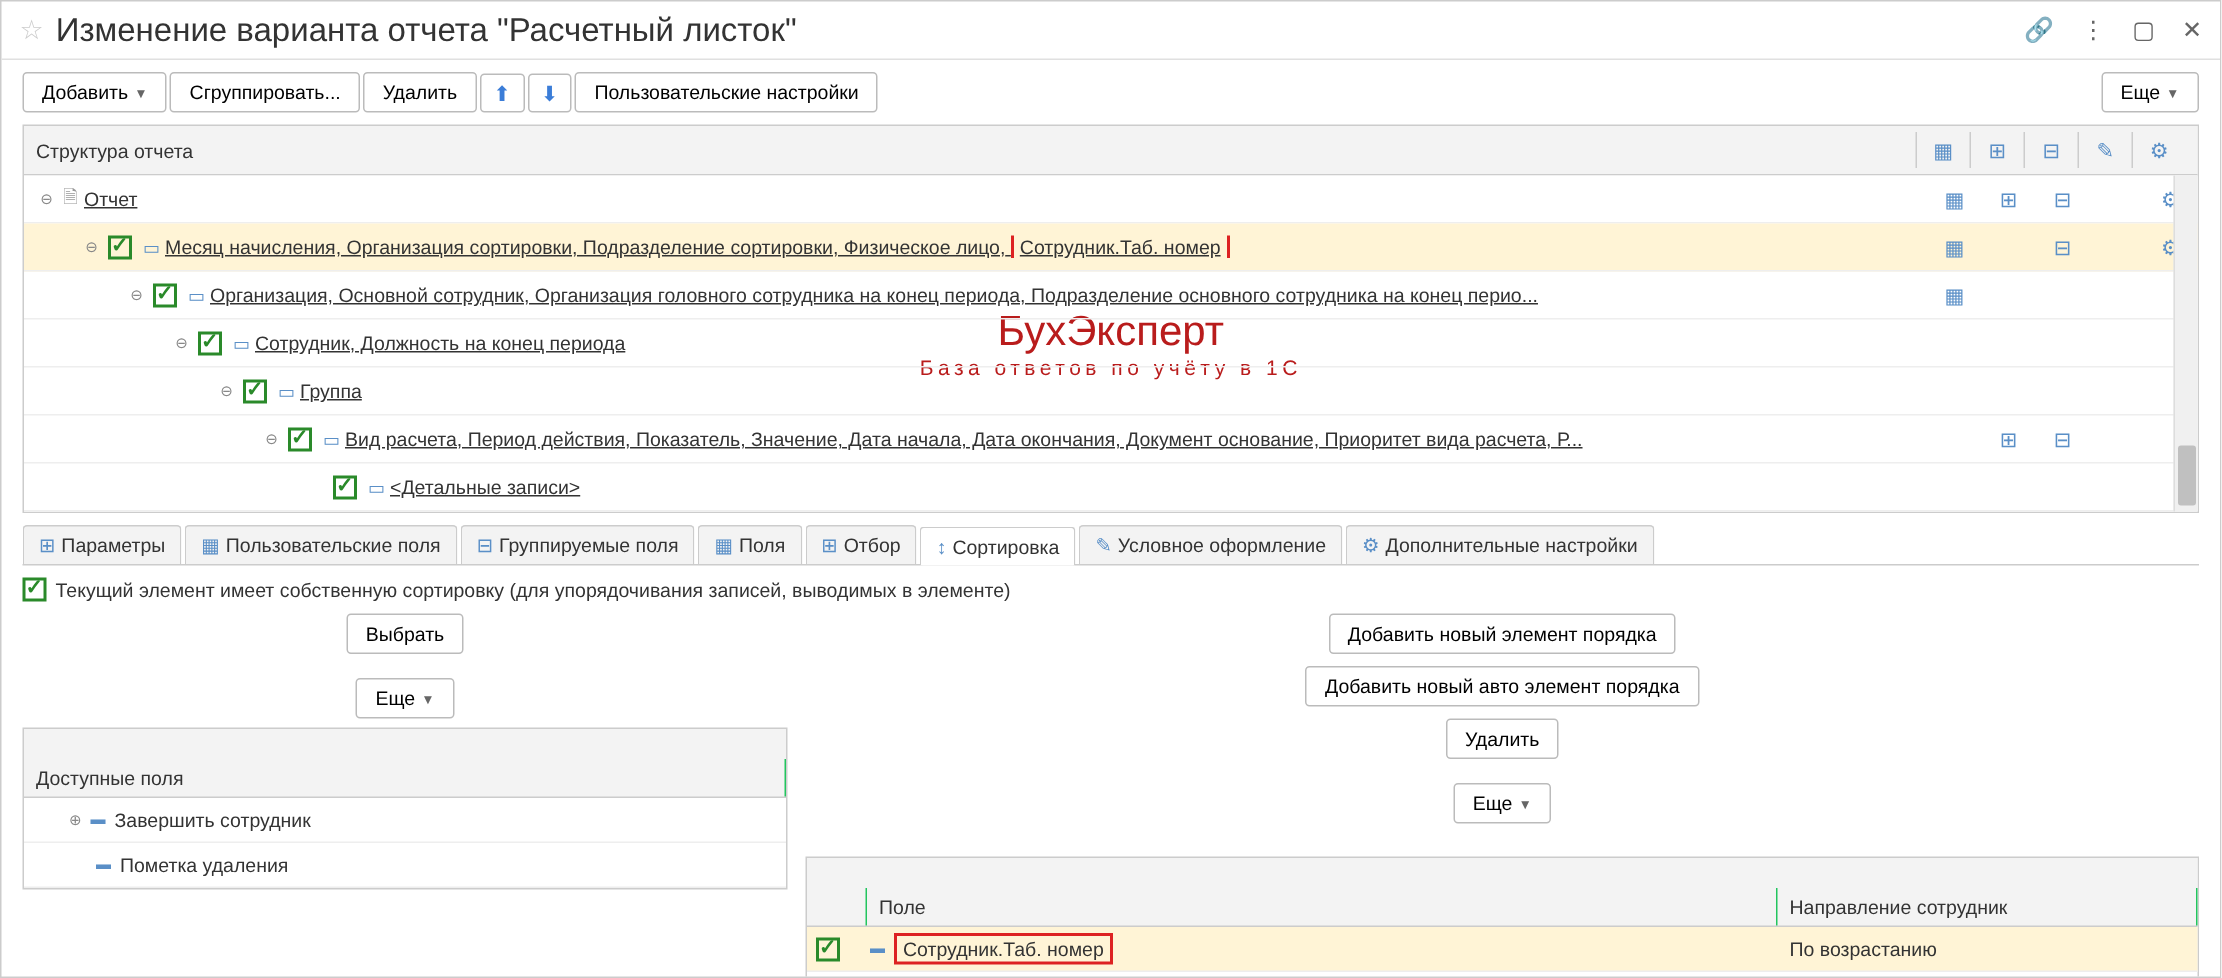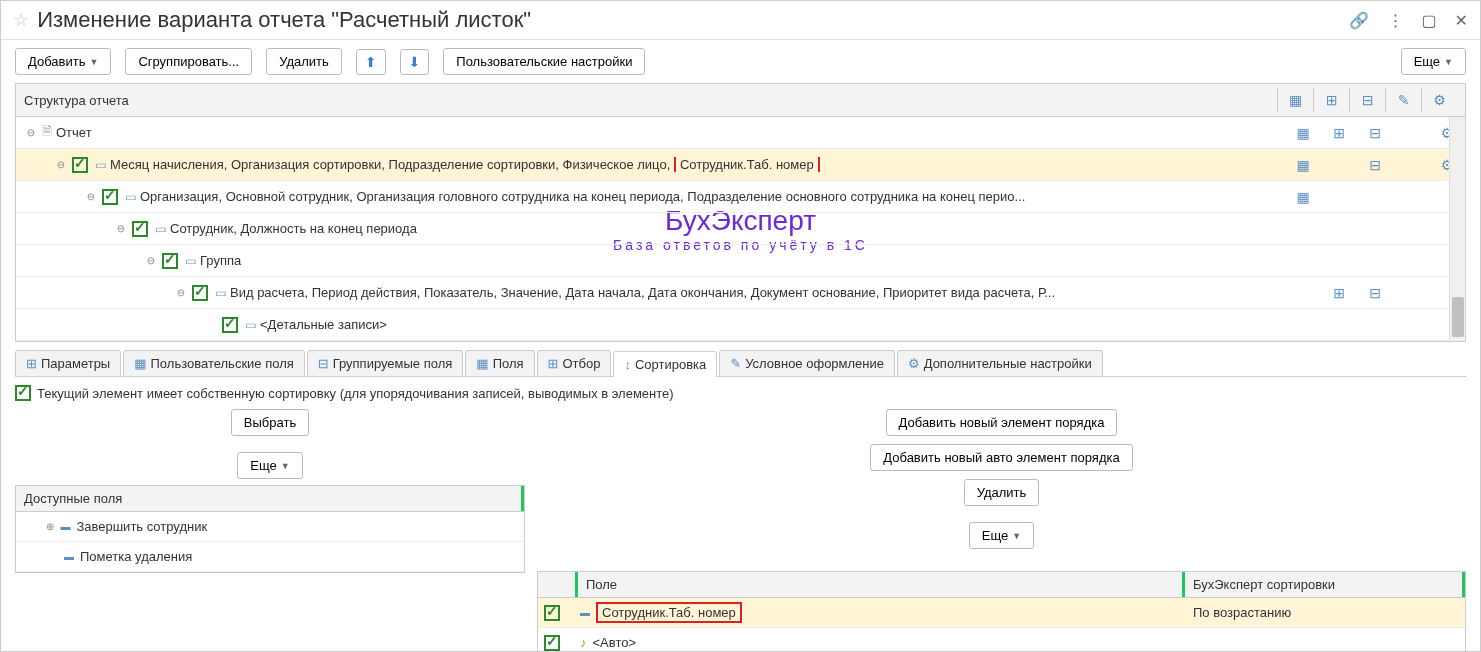--- a/index.html
+++ b/index.html
@@ -3,68 +3,68 @@
 <meta charset="utf-8">
 <style>
 * { box-sizing: border-box; margin: 0; padding: 0; font-family: Arial, sans-serif; }
 body { background: #fff; font-size: 13px; color: #333; }
 .window { width: 1481px; height: 652px; border: 1px solid #ccc; display: flex; flex-direction: column; overflow: hidden; }
 .titlebar { display: flex; align-items: center; padding: 6px 12px; border-bottom: 1px solid #e0e0e0; }
 .titlebar .star { color: #ccc; font-size: 18px; margin-right: 8px; }
 .titlebar h1 { font-size: 22px; font-weight: normal; flex: 1; }
 .titlebar .win-controls { display: flex; gap: 18px; align-items: center; }
 .titlebar .win-controls span { color: #666; font-size: 16px; cursor: pointer; }
-.toolbar { display: flex; align-items: center; padding: 8px 14px; gap: 14px; }
+.toolbar { display: flex; align-items: center; padding: 8px 14px; gap: 2px; }
 .btn { background: #fff; border: 1px solid #bbb; border-radius: 3px; padding: 5px 12px; font-size: 13px; cursor: pointer; display: inline-flex; align-items: center; gap: 4px; }
 .btn .caret { font-size: 9px; color: #666; }
 .btn-icon { padding: 4px 8px; }
 .arrow-up { color: #3b7dd8; font-size: 14px; }
 .arrow-down { color: #3b7dd8; font-size: 14px; }
 .spacer { flex: 1; }
 .struct-panel { margin: 0 14px; border: 1px solid #ccc; display: flex; flex-direction: column; }
 .panel-header { background: #f3f3f3; border-bottom: 1px solid #ccc; display: flex; align-items: center; padding: 4px 8px; }
 .panel-header .label { flex: 1; }
 .panel-header .icons { display: flex; gap: 0; }
 .panel-header .icons span { width: 36px; height: 24px; border-left: 1px solid #ccc; display: flex; align-items: center; justify-content: center; color: #5a8fc7; font-size: 14px; cursor: pointer; }
 .tree { background: #fff; position: relative; }
 .tree-row { display: flex; align-items: center; height: 32px; border-bottom: 1px solid #eee; padding-left: 8px; position: relative; }
 .tree-row.highlight { background: #fff4d6; }
 .tree-row .expand { width: 14px; color: #888; font-size: 10px; cursor: pointer; text-align: center; }
 .tree-row .chk { width: 16px; height: 16px; border: 2px solid #2a8a2a; margin: 0 4px; position: relative; cursor: pointer; }
 .tree-row .chk.checked::after { content: "✓"; color: #2a8a2a; font-size: 14px; font-weight: bold; position: absolute; top: -4px; left: 0; }
 .tree-row .icon { width: 18px; text-align: center; color: #5a8fc7; font-size: 12px; }
 .tree-row .icon.doc { color: #999; }
-.tree-row .text { flex: 1; white-space: nowrap; overflow: hidden; text-overflow: ellipsis; padding-right: 8px; }
+.tree-row .text { flex: 1; white-space: nowrap; overflow: hidden; text-overflow: ellipsis; padding-right: 8px; text-decoration: underline; }
 .tree-row .row-icons { display: flex; gap: 0; margin-left: auto; }
 .tree-row .row-icons span { width: 36px; text-align: center; color: #5a8fc7; cursor: pointer; font-size: 14px; }
 .red-box { border: 2px solid #d22; padding: 1px 4px; }
 .scrollbar-v { position: absolute; right: 0; top: 0; bottom: 0; width: 16px; background: #f0f0f0; border-left: 1px solid #ddd; }
 .scrollbar-v .thumb { background: #c0c0c0; width: 12px; margin: 2px; height: 40px; border-radius: 2px; }
 .tabs { display: flex; margin: 8px 14px 0; border-bottom: 1px solid #ccc; }
 .tab { background: #f3f3f3; border: 1px solid #ccc; border-bottom: none; padding: 5px 10px; margin-right: 2px; display: flex; align-items: center; gap: 4px; cursor: pointer; font-size: 13px; border-radius: 3px 3px 0 0; }
 .tab.active { background: #fff; position: relative; top: 1px; }
 .tab .ticon { color: #5a8fc7; font-size: 13px; }
 .info-row { padding: 8px 14px; display: flex; align-items: center; gap: 6px; }
 .info-row .chk { width: 16px; height: 16px; border: 2px solid #2a8a2a; position: relative; }
 .info-row .chk.checked::after { content: "✓"; color: #2a8a2a; font-size: 14px; font-weight: bold; position: absolute; top: -4px; left: 0; }
 .sort-panels { display: flex; gap: 12px; padding: 0 14px; }
 .sort-left { flex: 0 0 510px; display: flex; flex-direction: column; }
 .sort-right { flex: 1; display: flex; flex-direction: column; gap: 16px; }
 .sort-toolbar { display: flex; gap: 8px; margin-bottom: 6px; align-items: center; flex-direction: column; }
 .grid { border: 1px solid #ccc; }
 .grid-header { background: #f3f3f3; border-bottom: 1px solid #ccc; display: flex; }
-.grid-header .col { padding: 5px 8px; border-right: 3px solid #22c55e; }
+.grid-header .col { padding: 5px 8px; border-right: 1px solid #22c55e; margin-top: 20px; }
 .grid-body .grid-row { display: flex; align-items: center; height: 30px; border-bottom: 1px solid #eee; }
 .grid-row.highlight { background: #fff4d6; }
 .grid-row .cell { padding: 0 8px; display: flex; align-items: center; gap: 6px; }
 .grid-row .chk { width: 16px; height: 16px; border: 2px solid #2a8a2a; position: relative; margin-left: 6px; }
 .grid-row .chk.checked::after { content: "✓"; color: #2a8a2a; font-size: 14px; font-weight: bold; position: absolute; top: -4px; left: 0; }
 .footer { display: flex; align-items: flex-end; padding: 10px 14px; gap: 8px; border-top: 1px solid #e0e0e0; margin-top: auto; }
 .btn-primary { background: #ffe180; border: 1px solid #c9a800; font-weight: bold; }
-.watermark { position: absolute; left: 50%; top: 50%; transform: translate(-50%, -50%); color: #6d28d9; font-size: 28px; pointer-events: none; white-space: nowrap; text-align: center; }
+.watermark { position: absolute; left: 50%; top: 50%; transform: translate(-50%, -50%); color: #b91c1c; font-size: 28px; pointer-events: none; white-space: nowrap; text-align: center; }
 .watermark .sub { font-size: 14px; letter-spacing: 3px; }
 .blue-dash { color: #5a8fc7; font-size: 10px; }
 </style>
 </head>
 <body>
 
 <div class="window">
 
   <div class="titlebar">
     <span class="star">☆</span>
@@ -281,21 +281,21 @@
         <div class="spacer"></div>
         <button class="btn">
             <span>Еще</span>
             <span class="caret">▼</span>
           </button>
       </div>
       <div class="grid">
         <div class="grid-header">
           <div class="col" style="width:40px;"></div>
           <div class="col" style="flex:1;">Поле</div>
-          <div class="col" style="width:280px;">БухЭксперт сортировки</div>
+          <div class="col" style="width:280px;">Направление сотрудник</div>
         </div>
         <div class="grid-body">
           <div class="grid-row highlight">
             <span class="chk checked"></span>
             <div class="cell" style="flex:1;padding-left:20px;">
                 <span class="blue-dash">▬</span>
                 <span class="red-box">Сотрудник.Таб. номер</span>
               </div>
             <div class="cell" style="width:280px;">По возрастанию</div>
           </div>

